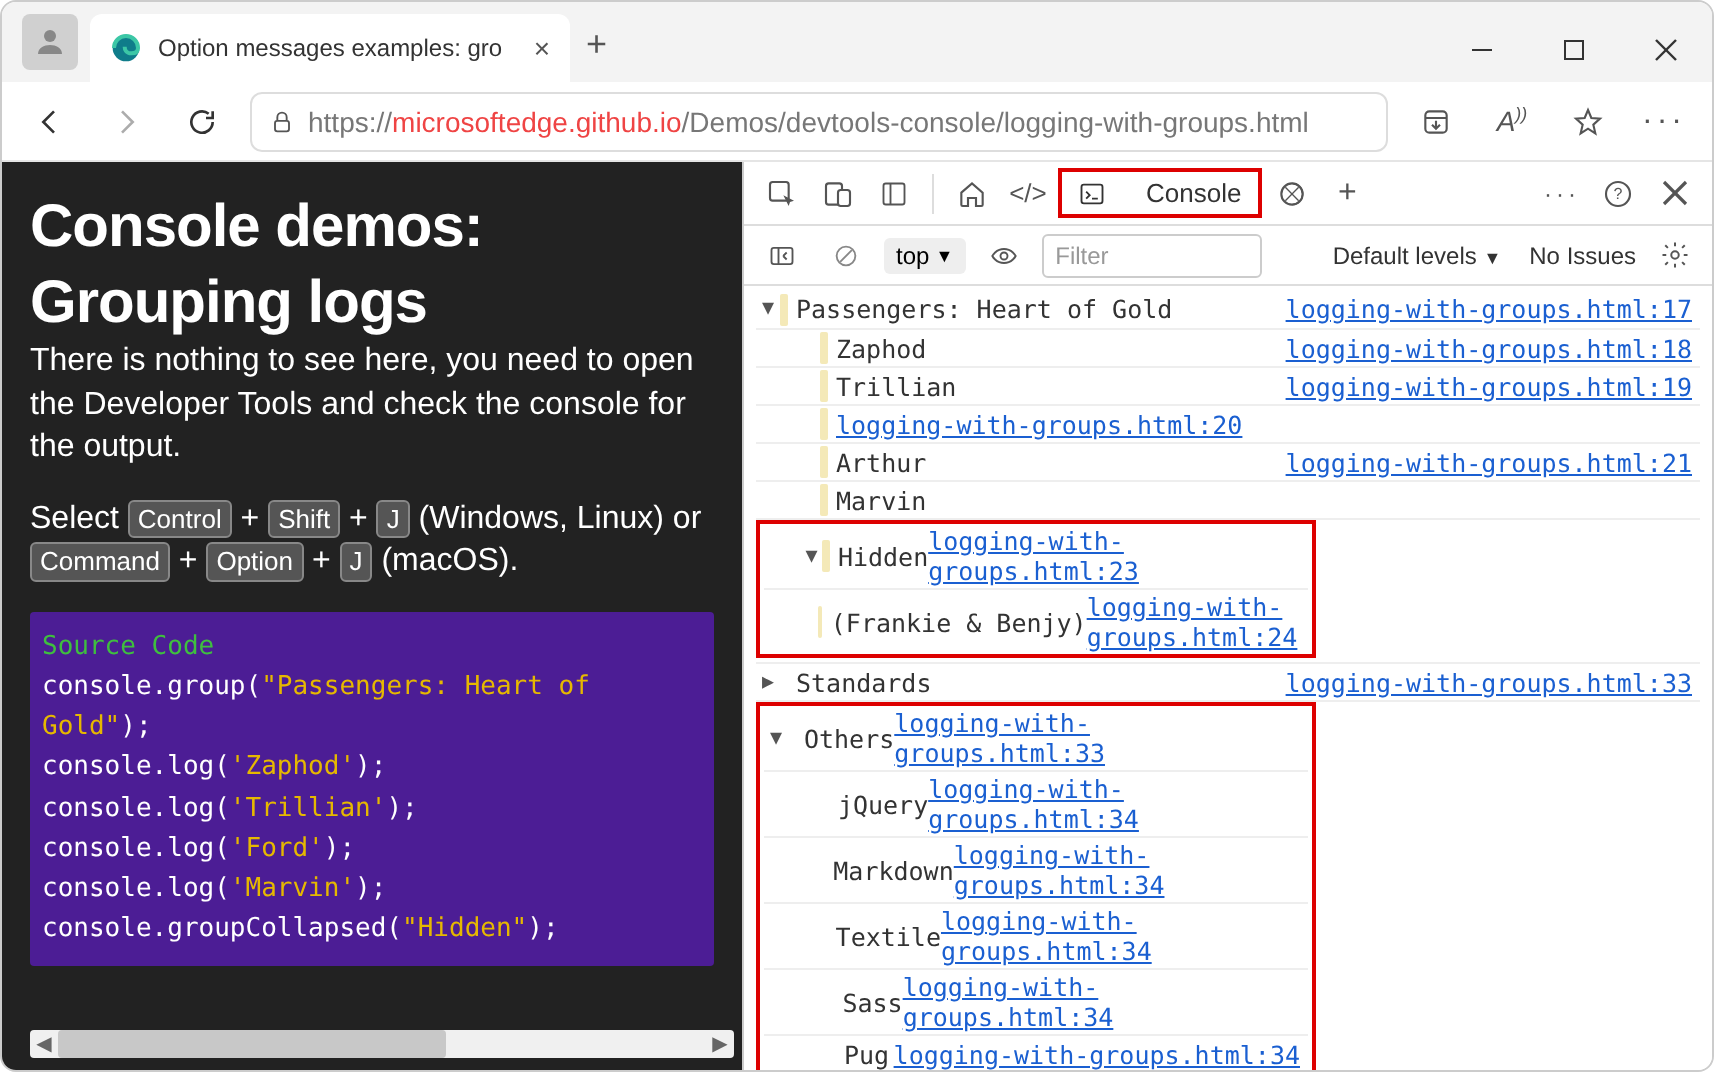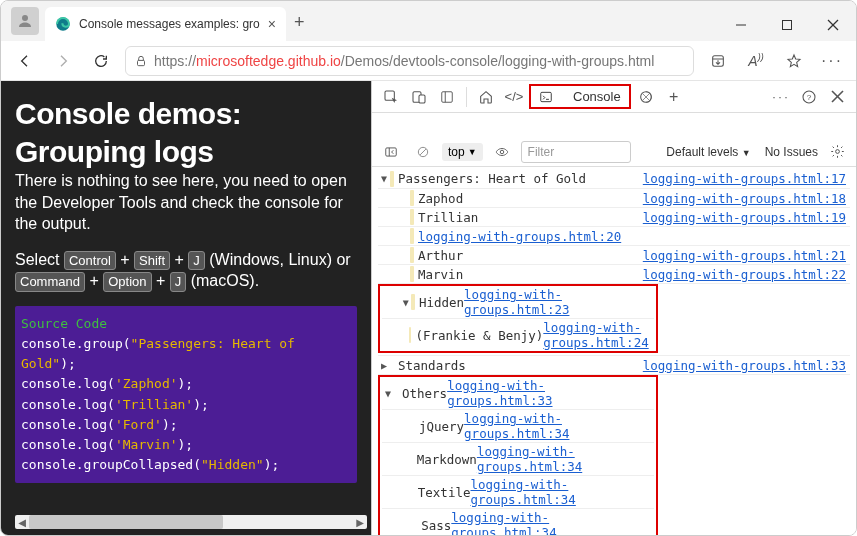--- a/index.html
+++ b/index.html
@@ -36,21 +36,21 @@
 .hscroll .track{flex:1; position:relative; height:100%;}
 .hscroll .thumb{position:absolute; left:0; width:60%; height:100%; background:#c8c8c8; border-radius:2px;}
 
 
 .devtools { flex:1; display:flex; flex-direction:column; border-left:1px solid #ccc; background:#fff; }
 .dt-tabs { height:32px; display:flex; align-items:center; padding:0 6px; gap:2px; border-bottom:1px solid #ddd; }
 .dt-ico { width:26px; height:26px; display:flex; align-items:center; justify-content:center; color:#555; border-radius:4px; }
 .dt-tab-active { display:flex; align-items:center; gap:20px; padding:3px 8px; border:2px solid #d00; color:#333; font-size:13px; }
 .dt-tabs .spacer{flex:1;}
 
-.dt-toolbar { height:30px; display:flex; align-items:center; padding:0 6px; gap:6px; border-bottom:1px solid #ddd; font-size:12px;margin-top:24px; }
+.dt-toolbar { height:30px; display:flex; align-items:center; padding:0 6px; gap:6px; border-bottom:1px solid #ddd; font-size:12px; }
 .dt-top { background:#eee; padding:2px 6px; border-radius:3px; display:flex; align-items:center; gap:3px; }
 .dt-filter { flex:0 0 110px; border:1px solid #ccc; border-radius:3px; padding:3px 6px; color:#999; font-size:12px; }
 .dt-toolbar .spacer{flex:1;}
 .dt-levels{color:#333;}
 .dt-noissues{color:#333; margin-left:8px;}
 
 .console { flex:1; overflow:auto; font-family:Consolas,monospace; font-size:12.5px; color:#333; padding:2px 6px; }
 .row { display:flex; align-items:center; border-top:1px solid #eee; padding:1px 0; min-height:19px; }
 .row:first-child{border-top:none;}
 .tw{width:12px; text-align:center; color:#555; font-size:10px;}
@@ -72,21 +72,21 @@
     <svg width="18" height="18" viewBox="0 0 24 24">
         <circle cx="12" cy="8" r="4" fill="#888"></circle>
         <path d="M4 20c0-4 4-6 8-6s8 2 8 6" fill="#888"></path>
       </svg>
   </div>
   <div class="tab">
     <svg class="tab-favicon" viewBox="0 0 24 24">
         <circle cx="12" cy="12" r="10" fill="#0f7c8a"></circle>
         <path d="M3 12a9 9 0 0 1 18 0c0 3-2 4-5 4-4 0-5-3-5-5" fill="none" stroke="#3cc7a6" stroke-width="3"></path>
       </svg>
-    <span class="tab-title">Console messages examples: gro</span>
+    <span class="tab-title">Option messages examples: gro</span>
     <span class="tab-close">×</span>
   </div>
   <div class="newtab">+</div>
   <div class="win-controls">
     <div class="win-btn">
         <svg width="12" height="12">
           <line x1="1" y1="6" x2="11" y2="6" stroke="#333" stroke-width="1"></line>
         </svg>
       </div>
     <div class="win-btn">
@@ -308,21 +308,20 @@
           <span class="tw"></span>
           <span class="bar"></span>
           <span class="msg">Arthur</span>
           <a class="src" href="#">logging-with-groups.html:21</a>
         </div>
         <div class="row">
           <span class="ind"></span>
           <span class="tw"></span>
           <span class="bar"></span>
           <span class="msg">Marvin</span>
-          <a class="src" href="#">logging-with-groups.html:22</a>
         </div>
         <div style="border-top: 1px solid rgb(238, 238, 238); padding: 0px;"><div class="redbox" style="display: inline-block; margin-bottom: 2px; width: fit-content; max-width: 280px;"><div class="row">
               <span class="ind"></span>
               <span class="tw">▼</span>
               <span class="bar"></span>
               <span class="msg bold">Hidden</span>
               <a class="src" href="#">logging-with-groups.html:23</a>
             </div><div class="row">
               <span class="ind"></span>
               <span class="ind"></span>

